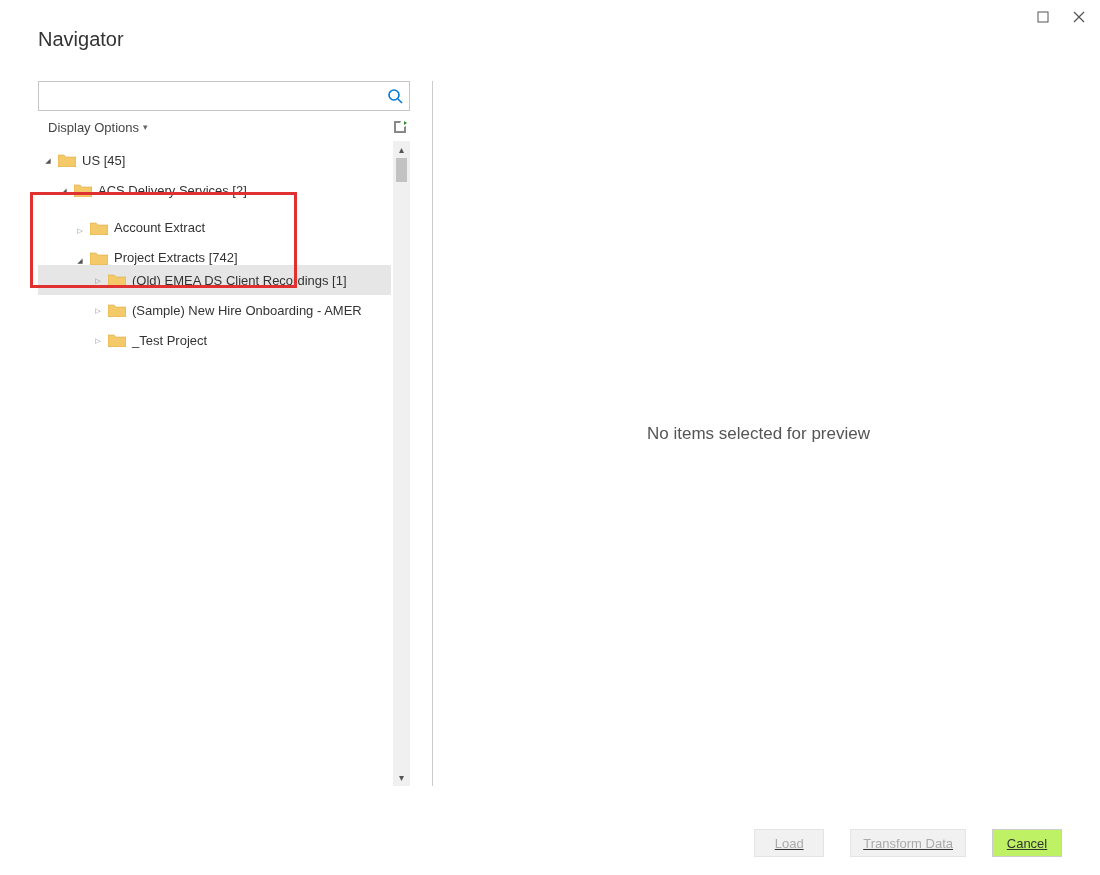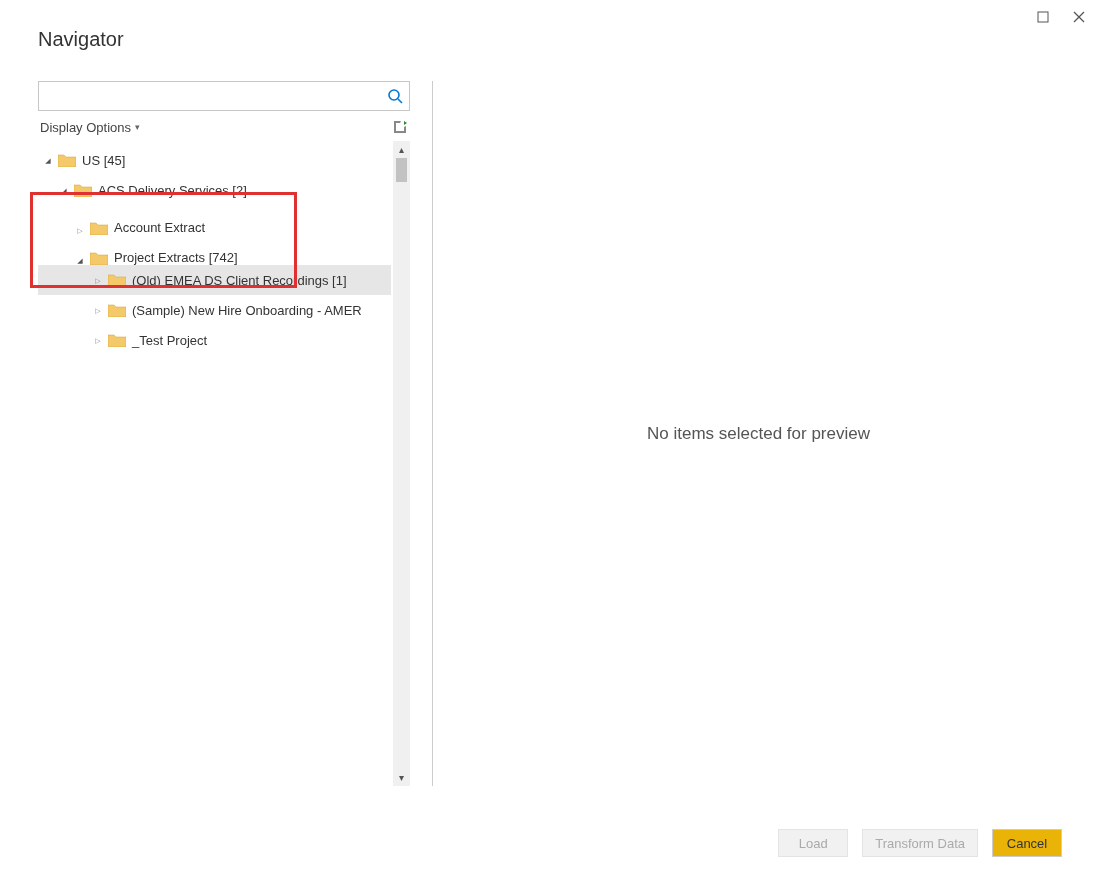--- a/index.html
+++ b/index.html
@@ -68,20 +68,21 @@
       align-items: center;
       justify-content: center;
       color: #0078d4;
       font-size: 15px;
     }
     .options-row {
       display: flex;
       justify-content: space-between;
       align-items: center;
       padding: 8px 2px 6px 2px;
+      margin-left: 8px;
     }
     .display-options {
       display: flex;
       align-items: center;
       gap: 4px;
       cursor: pointer;
       color: #444;
       font-size: 13px;
     }
     .caret-down {
@@ -181,28 +182,29 @@
       justify-content: center;
       color: #555;
       font-size: 17px;
       font-weight: 400;
     }
     .footer {
       position: absolute;
       bottom: 18px;
       right: 38px;
       display: flex;
-      gap: 14px;
+      gap: 26px;
+      text-decoration: underline;
     }
     .btn {
       min-width: 70px;
       height: 28px;
       padding: 0 12px;
       border: 1px solid #ccc;
-      background: #eab308;
+      background: #bef264;
       font-size: 13px;
       color: #333;
       cursor: pointer;
       display: flex;
       align-items: center;
       justify-content: center;
     }
     .btn.disabled {
       background: #f1f1f1;
       color: #aaa;

